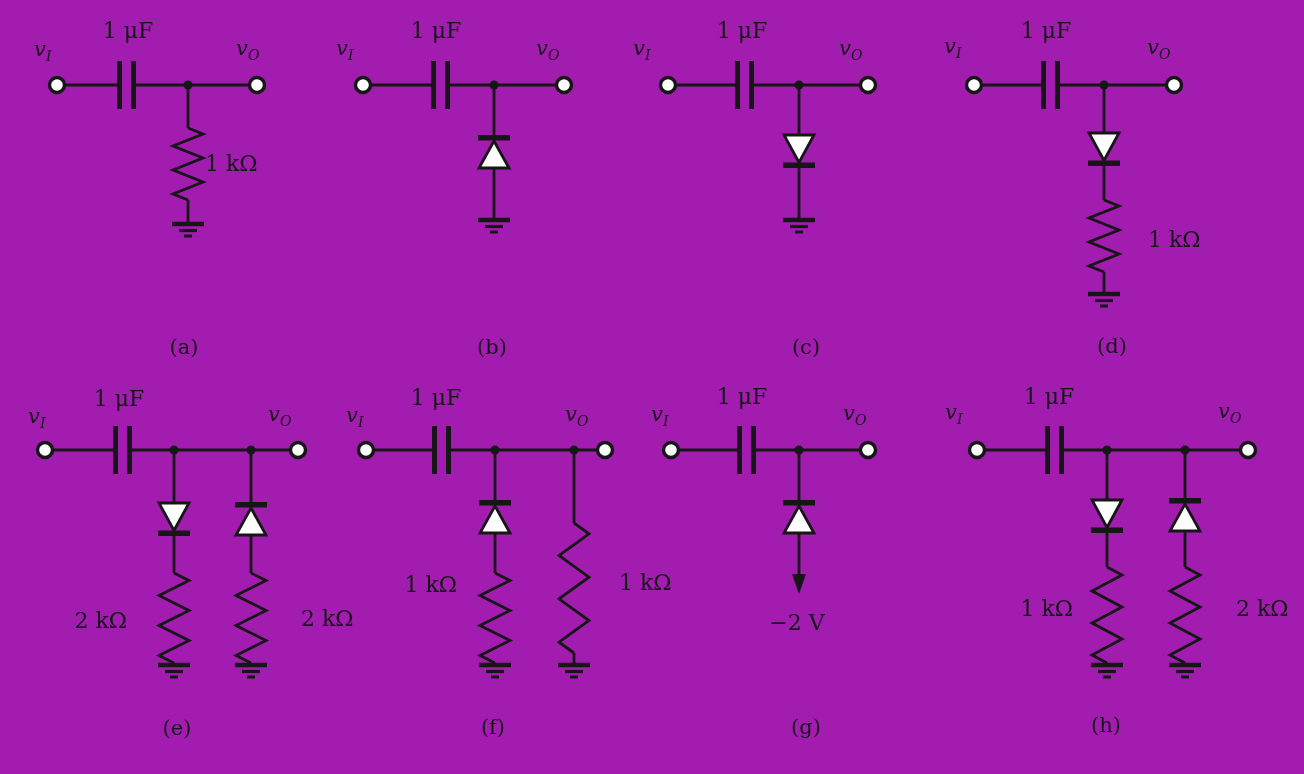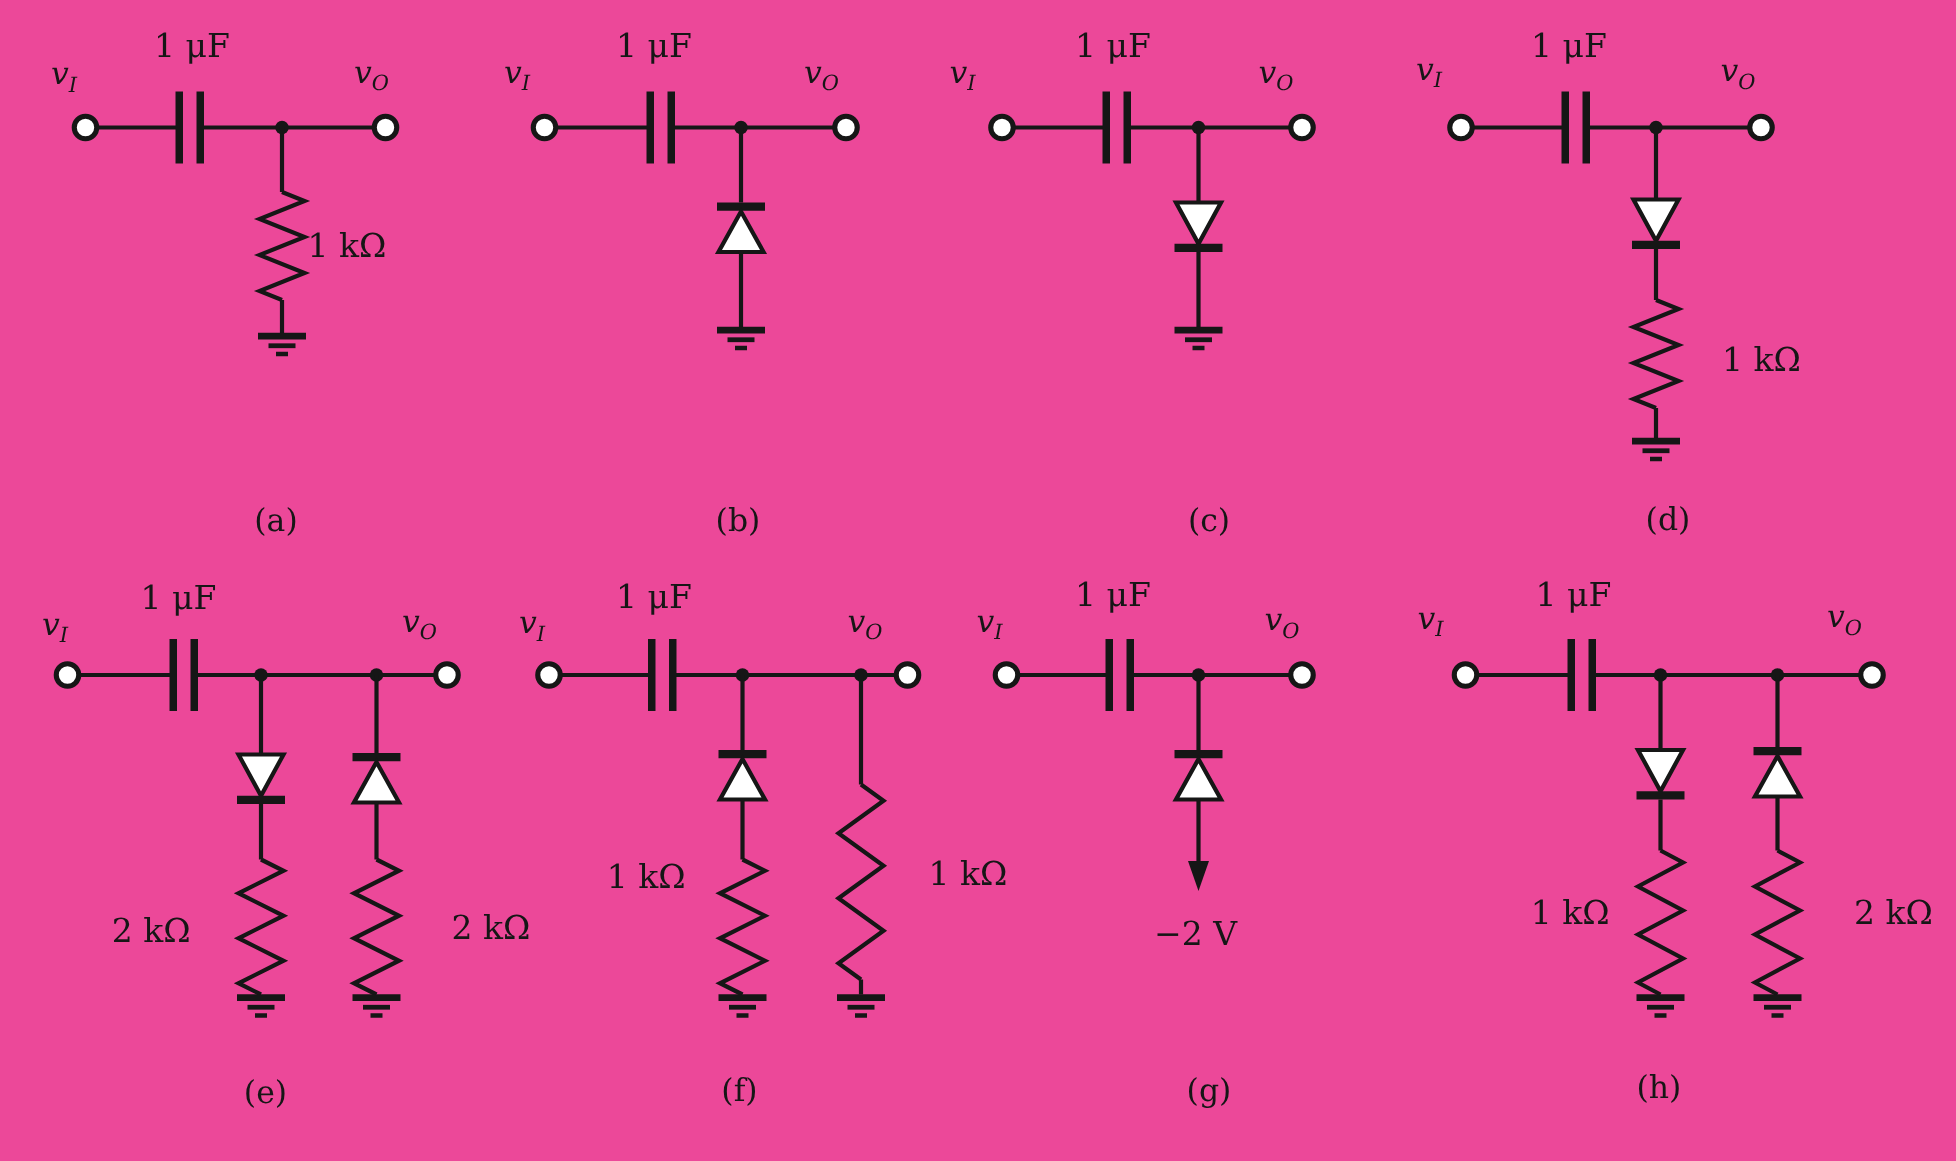--- a/index.html
+++ b/index.html
@@ -1,16 +1,16 @@
 <!DOCTYPE html>
 <html><head>
 <meta charset="utf-8">
 <style>
   html,body{margin:0;padding:0;background:#ffffff;}
-  #stage{position:relative;width:1304px;height:774px;background:#ec4899;overflow:hidden;}
+  #stage{position:relative;width:1304px;height:774px;background:#a21caf;overflow:hidden;}
   svg text{font-family:"DejaVu Serif","Liberation Serif",serif;}
 </style>
 </head>
 <body>
 
 <div id="stage"><svg width="1304" height="774" viewBox="0 0 1304 774">
       <g>
         <line x1="64.5" y1="85" x2="119.5" y2="85" stroke="#161616" stroke-width="2.8"></line>
         <line x1="133.5" y1="85" x2="249.5" y2="85" stroke="#161616" stroke-width="2.8"></line>
         <circle cx="57" cy="85" r="7.5" fill="#fff" stroke="#161616" stroke-width="3.4"></circle>

